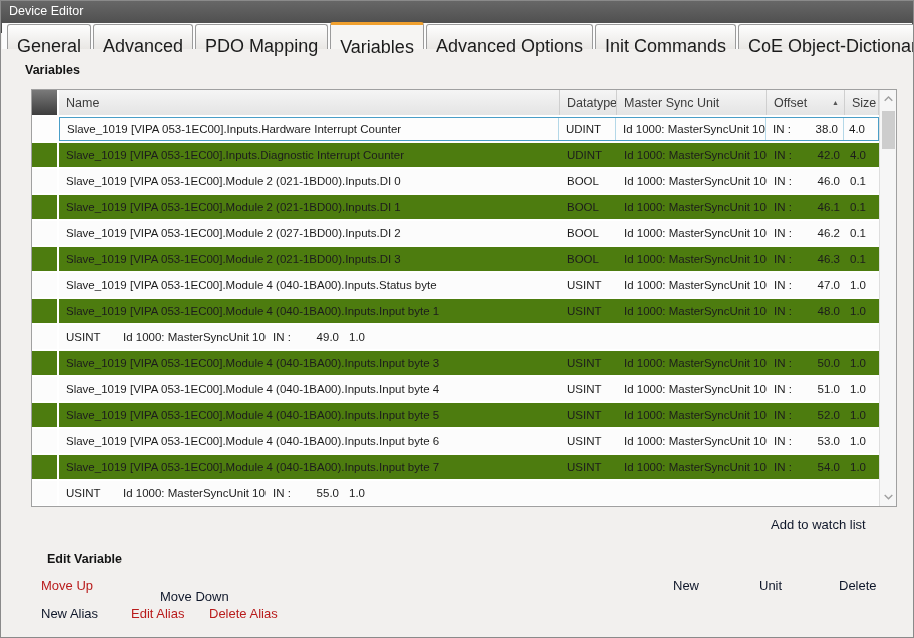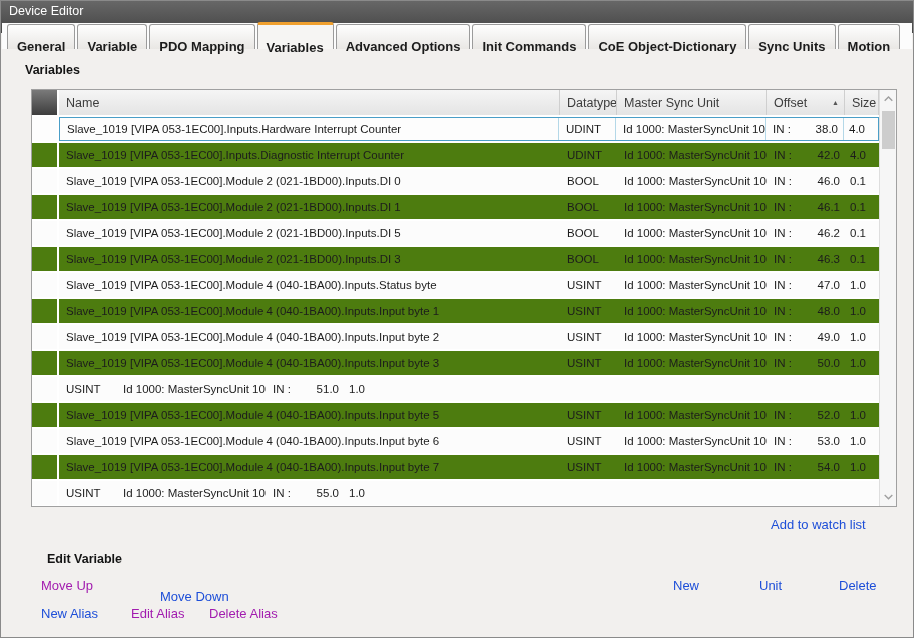--- a/index.html
+++ b/index.html
@@ -18,22 +18,22 @@
   }
 
   
   .tabstrip {
     position:absolute; left:1px; right:1px; top:22px; height:26px;
     background:#fcfcfc; display:flex; align-items:flex-end; padding-left:5px;
   }
   .tab {
     border:1px solid #9b9b9b; border-bottom:none; border-radius:3px 3px 0 0;
     background:linear-gradient(#fefefe,#e9e7e4);
-    font-size:13px; color:#1b1b1b; padding:12px 9px; height:21px; line-height:19px;
-    margin-right:2px; white-space:nowrap; cursor:default;font-weight:bold;
+    font-size:18px; color:#1b1b1b; padding:12px 9px; height:21px; line-height:19px;
+    margin-right:2px; white-space:nowrap; cursor:default;
   }
   .tab.selected {
     background:#f6f5f3; border-top:3px solid #f0a02e;
     height:26px; line-height:21px; position:relative; z-index:2;
   }
 
   .section-title {
     position:absolute; left:24px; top:62px;
     font-size:12.5px; font-weight:bold; color:#141414;
   }
@@ -90,24 +90,24 @@
     display:flex; flex-direction:column; align-items:center;
   }
   .sb-btn { height:18px; width:100%; display:flex; align-items:center; justify-content:center; flex:none; }
   .sb-thumb { width:13px; height:38px; background:#cdcdcd; margin-top:3px; flex:none; }
   .sb-track { flex:1; }
   .chev { stroke:#9f9f9f; stroke-width:1.4; fill:none; }
 
   
   .flatbtn {
     position:absolute; background:none; border:none;
-    font-family:"Liberation Sans", sans-serif; font-size:13px; color:#1d4ed8;
+    font-family:"Liberation Sans", sans-serif; font-size:13px; color:#0f172a;
     white-space:nowrap; cursor:default; padding:0;
   }
-  .flatbtn.disabled { color:#a21caf; }
+  .flatbtn.disabled { color:#b91c1c; }
 
   .btn-watch        { left:770px; top:516px; }
   .ev-title         { position:absolute; left:14px; top:551px; font-size:12.5px; font-weight:bold; color:#141414;padding-left:32px; }
   .btn-move-up      { left:40px;  top:577px; }
   .btn-move-down    { left:123px; top:588px;margin-left:36px; }
   .btn-new          { left:672px; top:577px; }
   .btn-edit         { left:758px; top:577px; }
   .btn-delete       { left:838px; top:577px; }
   .btn-new-alias    { left:40px;  top:605px; }
   .btn-edit-alias   { left:130px; top:605px; }
@@ -115,21 +115,21 @@
 </style>
 </head>
 <body>
 
 <div class="window">
 
   <div class="titlebar">Device Editor</div>
 
   <div class="tabstrip">
     <div class="tab">General</div>
-    <div class="tab">Variable</div>
+    <div class="tab">Advanced</div>
     <div class="tab">PDO Mapping</div>
     <div class="tab selected">Variables</div>
     <div class="tab">Advanced Options</div>
     <div class="tab">Init Commands</div>
     <div class="tab">CoE Object-Dictionary</div>
     <div class="tab">Sync Units</div>
     <div class="tab">Motion</div>
   </div>
 
   <div class="section-title">Variables</div>
@@ -196,21 +196,21 @@
       <div class="cell c-off">
         <span>IN :</span>
         <span>46.1</span>
       </div>
       <div class="cell c-size">0.1</div>
     </div>
   </div>
           <div class="trow even">
     <div class="r-sel"></div>
     <div class="row-main">
-      <div class="cell c-name">Slave_1019 [VIPA 053-1EC00].Module 2 (021-1BD00).Inputs.DI 5</div>
+      <div class="cell c-name">Slave_1019 [VIPA 053-1EC00].Module 2 (027-1BD00).Inputs.DI 2</div>
       <div class="cell c-type">BOOL</div>
       <div class="cell c-msu">Id 1000: MasterSyncUnit 1000</div>
       <div class="cell c-off">
         <span>IN :</span>
         <span>46.2</span>
       </div>
       <div class="cell c-size">0.1</div>
     </div>
   </div>
           <div class="trow odd">
@@ -248,21 +248,20 @@
       <div class="cell c-off">
         <span>IN :</span>
         <span>48.0</span>
       </div>
       <div class="cell c-size">1.0</div>
     </div>
   </div>
           <div class="trow even">
     <div class="r-sel"></div>
     <div class="row-main">
-      <div class="cell c-name">Slave_1019 [VIPA 053-1EC00].Module 4 (040-1BA00).Inputs.Input byte 2</div>
       <div class="cell c-type">USINT</div>
       <div class="cell c-msu">Id 1000: MasterSyncUnit 1000</div>
       <div class="cell c-off">
         <span>IN :</span>
         <span>49.0</span>
       </div>
       <div class="cell c-size">1.0</div>
     </div>
   </div>
           <div class="trow odd">
@@ -274,20 +273,21 @@
       <div class="cell c-off">
         <span>IN :</span>
         <span>50.0</span>
       </div>
       <div class="cell c-size">1.0</div>
     </div>
   </div>
           <div class="trow even">
     <div class="r-sel"></div>
     <div class="row-main">
+      <div class="cell c-name">Slave_1019 [VIPA 053-1EC00].Module 4 (040-1BA00).Inputs.Input byte 4</div>
       <div class="cell c-type">USINT</div>
       <div class="cell c-msu">Id 1000: MasterSyncUnit 1000</div>
       <div class="cell c-off">
         <span>IN :</span>
         <span>51.0</span>
       </div>
       <div class="cell c-size">1.0</div>
     </div>
   </div>
           <div class="trow odd">

